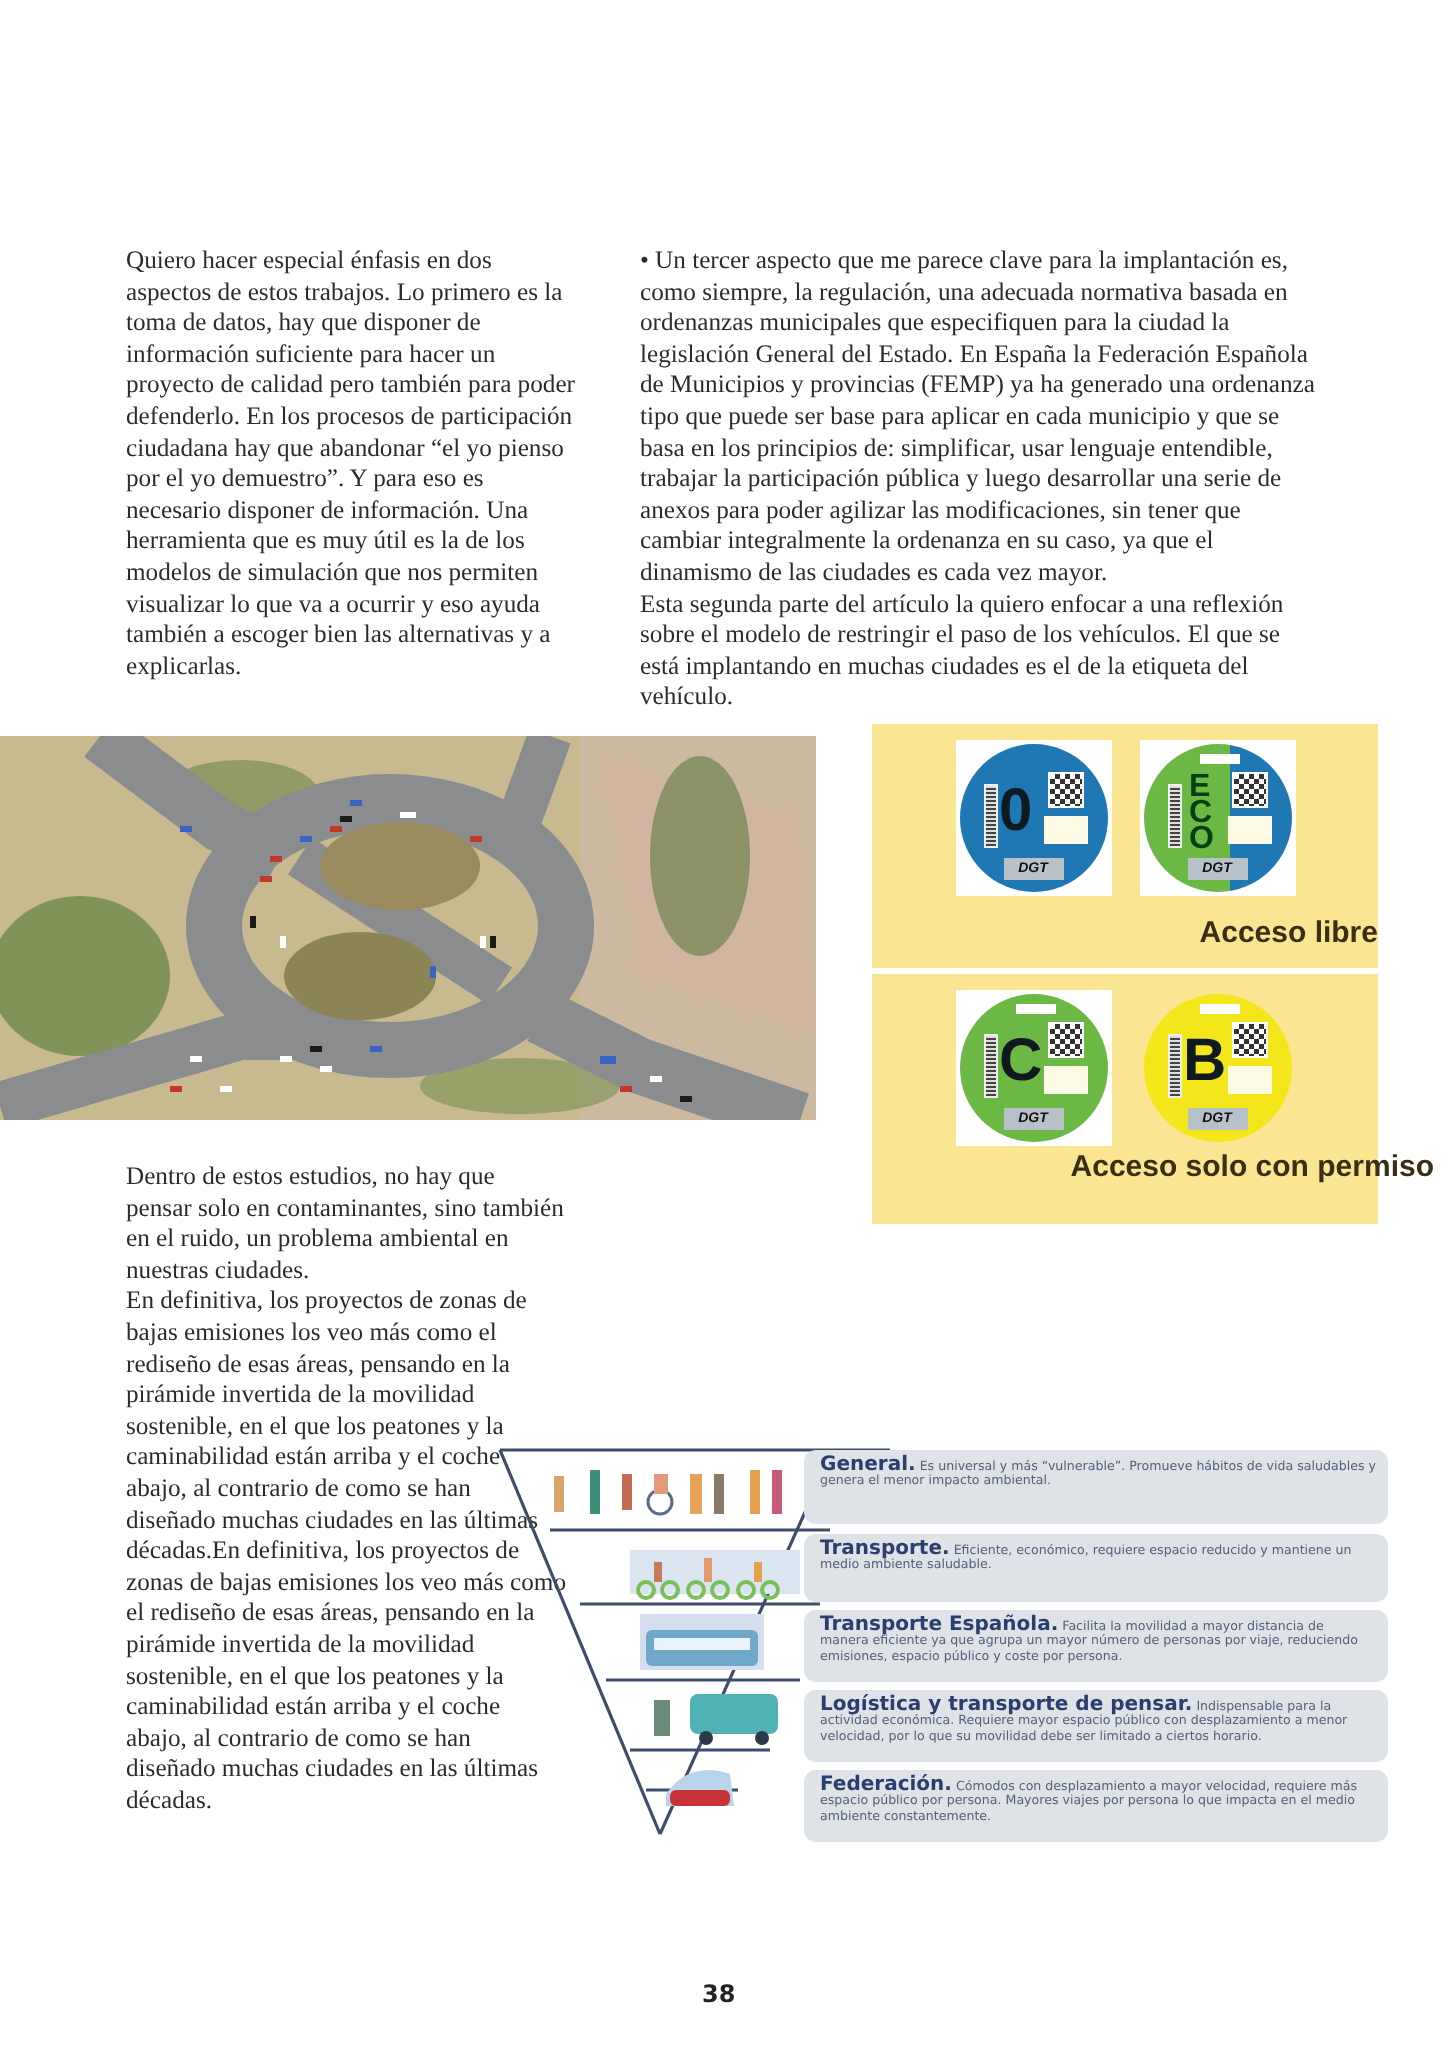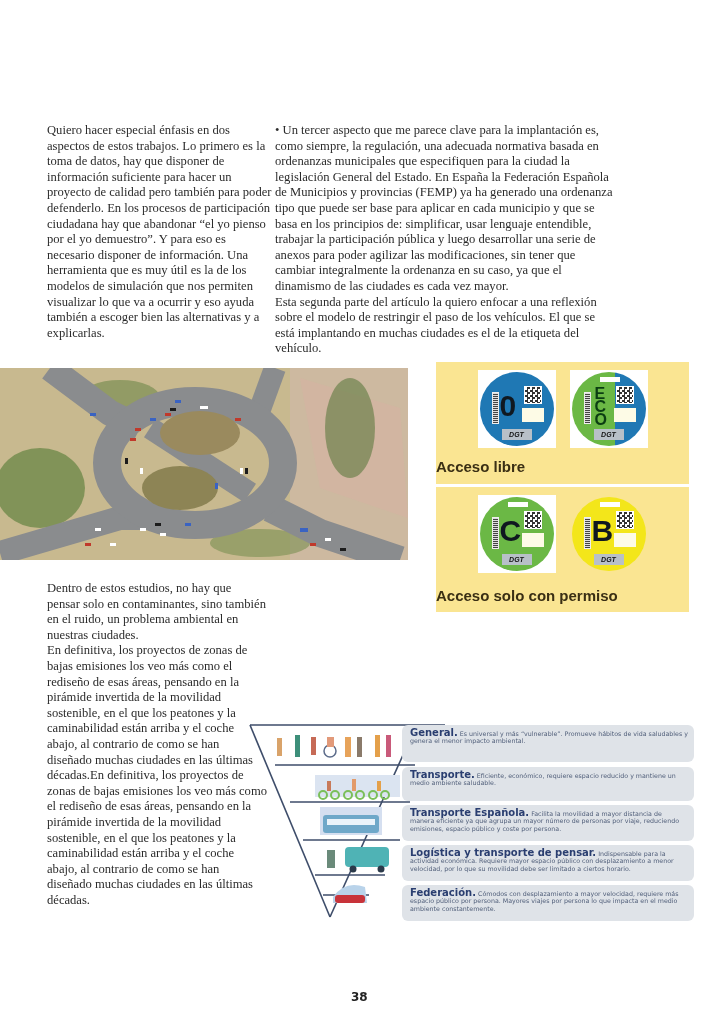--- a/index.html
+++ b/index.html
@@ -1,45 +1,45 @@
 <!DOCTYPE html>
 <html><head>
 <meta charset="utf-8">
 <style>
   * { box-sizing: border-box; margin: 0; padding: 0; }
   html, body { width: 724px; height: 1024px; background: #ffffff; overflow: hidden; }
   body { position: relative; font-family: "DejaVu Serif", "Liberation Serif", serif; color: #2a2a2a; }
 
-  .text-block { position: absolute; font-family: "Liberation Serif", "DejaVu Serif", serif; font-size: 12.6px; line-height: 15.6px; color: #2b2b2b; }
+  .text-block { position: absolute; font-family: "Liberation Serif", "DejaVu Serif", serif; font-size: 12.6px; line-height: 15.6px; color: #2b2b2b; margin-left: 16px; }
   .text-block p { margin: 0; }
 
   #col-left-top { left: 47px; top: 123px; width: 225px; }
-  #col-right-top { left: 275px; top: 123px; width: 340px; }
+  #col-right-top { left: 304px; top: 123px; width: 340px; }
   #col-left-bottom { left: 47px; top: 581px; width: 220px; }
 
   
   #roundabout { position: absolute; left: 0; top: 368px; width: 408px; height: 192px; overflow: hidden; background: #b9aa86; }
   #roundabout svg { width: 100%; height: 100%; display: block; }
 
   
   .sign-box { position: absolute; left: 436px; width: 253px; background: #fae592; }
   #sign-box-free { top: 362px; height: 122px; }
   #sign-box-permit { top: 487px; height: 125px; }
   .sign-row { position: absolute; top: 8px; left: 0; width: 100%; display: flex; justify-content: center; gap: 14px; }
   .sticker-wrap { width: 78px; height: 78px; background: #ffffff; display: flex; align-items: center; justify-content: center; }
   .sticker { width: 74px; height: 74px; border-radius: 50%; position: relative; overflow: hidden; }
   .sticker .barcode { position: absolute; left: 12px; top: 20px; width: 7px; height: 32px; background: repeating-linear-gradient(0deg, #444 0 1px, #ddd 1px 2px); border: 1px solid #eee; }
   .sticker .letter { position: absolute; left: 20px; top: 18px; font-family: "Liberation Sans", sans-serif; font-weight: bold; font-size: 30px; line-height: 32px; color: #101820; }
   .sticker .qr { position: absolute; right: 12px; top: 14px; width: 18px; height: 18px; background: repeating-conic-gradient(#333 0 25%, #fff 0 50%) 0 0/5px 5px; border: 1px solid #fff; }
   .sticker .info { position: absolute; right: 10px; top: 36px; width: 22px; height: 14px; background: #fdfbe6; font-size: 3px; }
   .sticker .dgt { position: absolute; left: 22px; bottom: 6px; width: 30px; height: 11px; background: #b8c0c8; font-family: "Liberation Sans", sans-serif; font-weight: bold; font-style: italic; font-size: 7px; line-height: 11px; text-align: center; color: #111; }
   .sticker .euro { position: absolute; left: 28px; top: 5px; width: 20px; height: 5px; background: #fff; }
-  .sign-caption { position: absolute; left: 0; width: 100%; text-align: left; font-family: "Liberation Sans", sans-serif; font-weight: bold; color: #3a2f14; font-size: 15px; }
+  .sign-caption { position: absolute; left: 0; width: 100%; text-align: right; font-family: "Liberation Sans", sans-serif; font-weight: bold; color: #3a2f14; font-size: 15px; }
   #sign-box-free .sign-caption { top: 96px; }
-  #sign-box-permit .sign-caption { top: 100px; }
+  #sign-box-permit .sign-caption { top: 88px; margin-left: 28px; }
 
   
   #pyramid { position: absolute; left: 245px; top: 715px; width: 452px; height: 220px; }
   #pyramid-svg { position: absolute; left: 0; top: 0; width: 230px; height: 210px; }
   .pyr-card { position: absolute; left: 157px; width: 292px; background: #dfe3e8; border-radius: 6px; padding: 4px 6px 3px 8px; font-family: "DejaVu Sans", sans-serif; color: #4a5a78; font-size: 6.3px; line-height: 7.3px; }
   .pyr-card .pyr-title { font-weight: bold; font-size: 10px; color: #2a3e70; }
   .pyr-card .pyr-desc { color: #52607b; }
 
   #page-number { position: absolute; left: 351px; top: 990px; font-family: "DejaVu Sans", sans-serif; font-weight: bold; font-size: 12px; color: #222; }
 </style>

